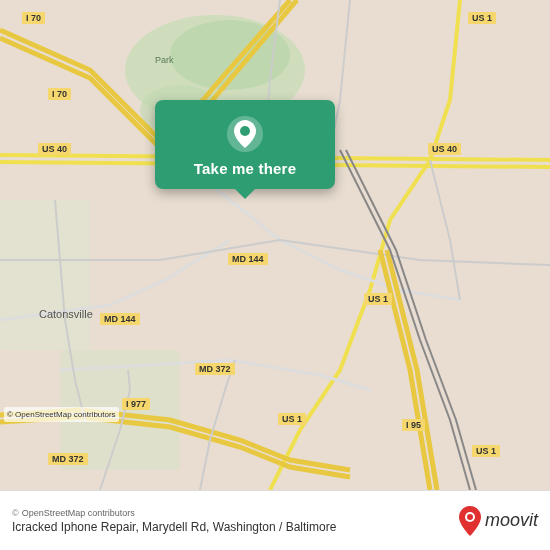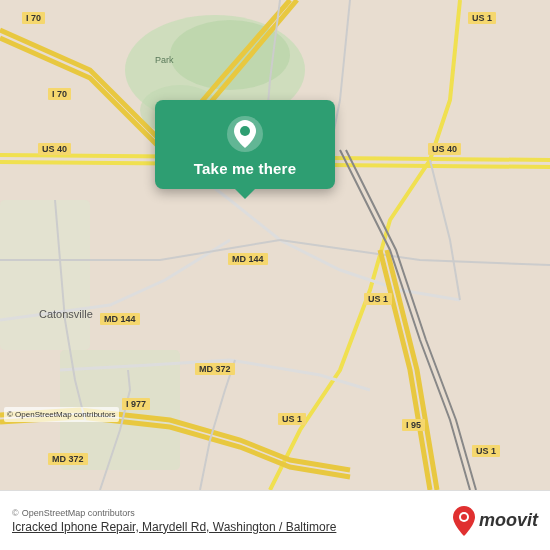--- a/index.html
+++ b/index.html
@@ -108,32 +108,31 @@
 
     .copyright-icon {
       font-size: 9px;
       color: #888;
     }
 
     .footer-title {
       font-size: 12px;
       color: #333;
       font-weight: 500;
-      text-decoration: underline;
     }
 
     .moovit-logo {
       display: flex;
       align-items: center;
       gap: 4px;
     }
 
     .moovit-text {
       font-size: 18px;
-      font-weight: bold;
+      font-weight: normal;
       color: #333;
       font-style: italic;
     }
 
     
     .road-label {
       position: absolute;
       background: #f5d76e;
       border-radius: 1px;
       padding: 1px 4px;

